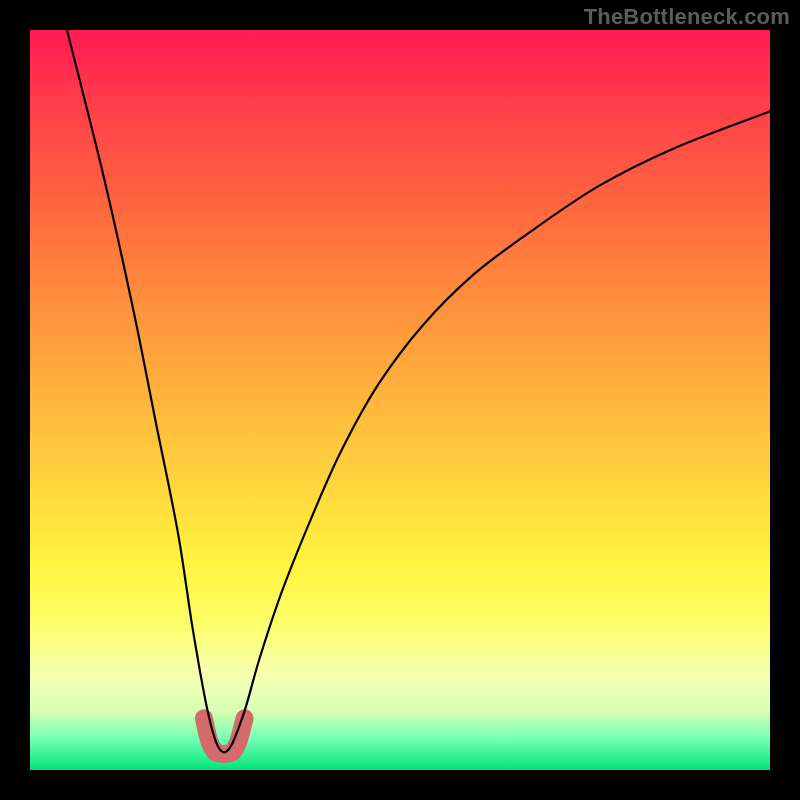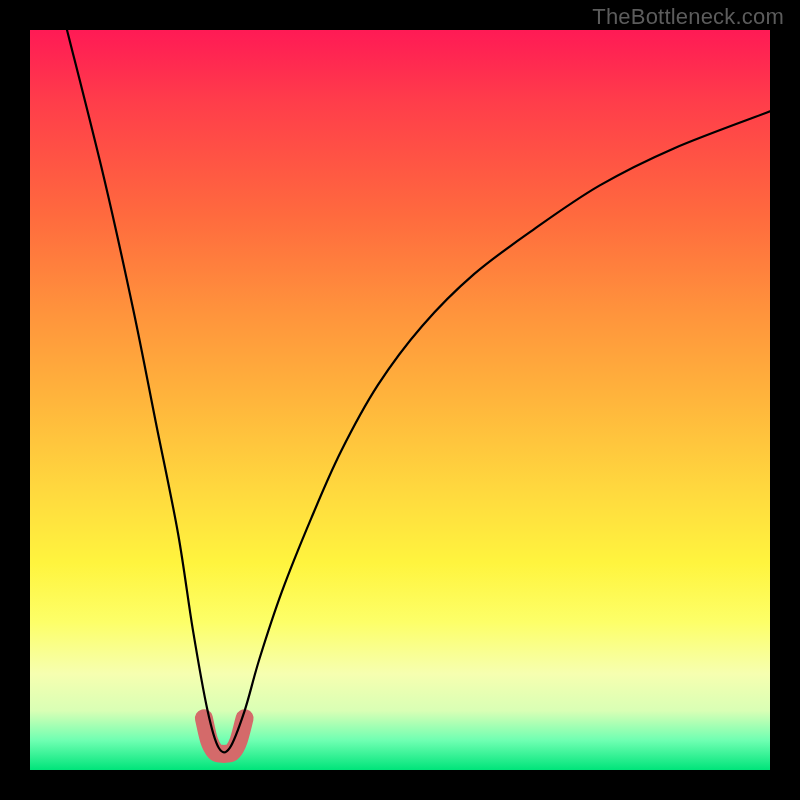--- a/index.html
+++ b/index.html
@@ -36,25 +36,25 @@
       #fdff68 80%,
       #f6ffb0 87%,
       #d9ffb5 92%,
       #6fffb2 96%,
       #00e47a 100%
     );
   }
   .watermark {
     position: absolute;
     top: 4px;
-    right: 16px;
+    right: 10px;
     color: #5c5c5c;
     font-size: 22px;
     letter-spacing: 0.2px;
-    font-weight: 400;
+    font-weight: 700;
   }
   svg.curve {
     position: absolute;
     left: 0;
     top: 0;
     width: 740px;
     height: 740px;
   }
 </style>
 </head>

